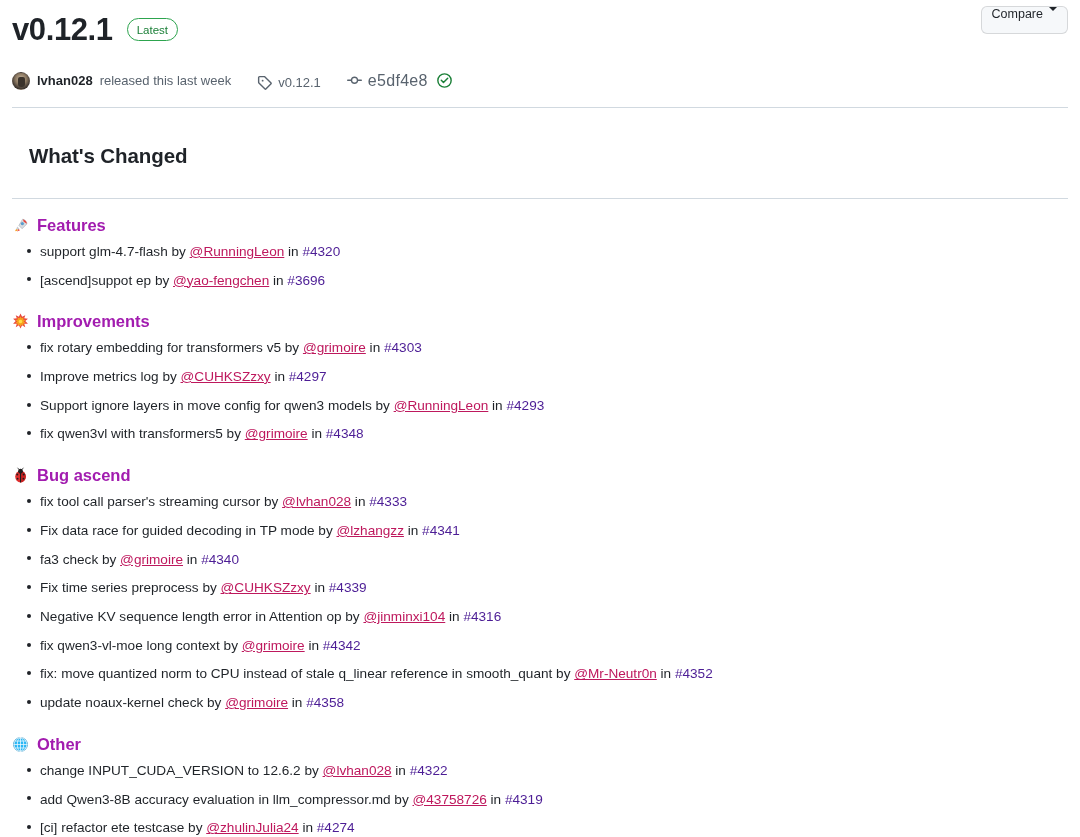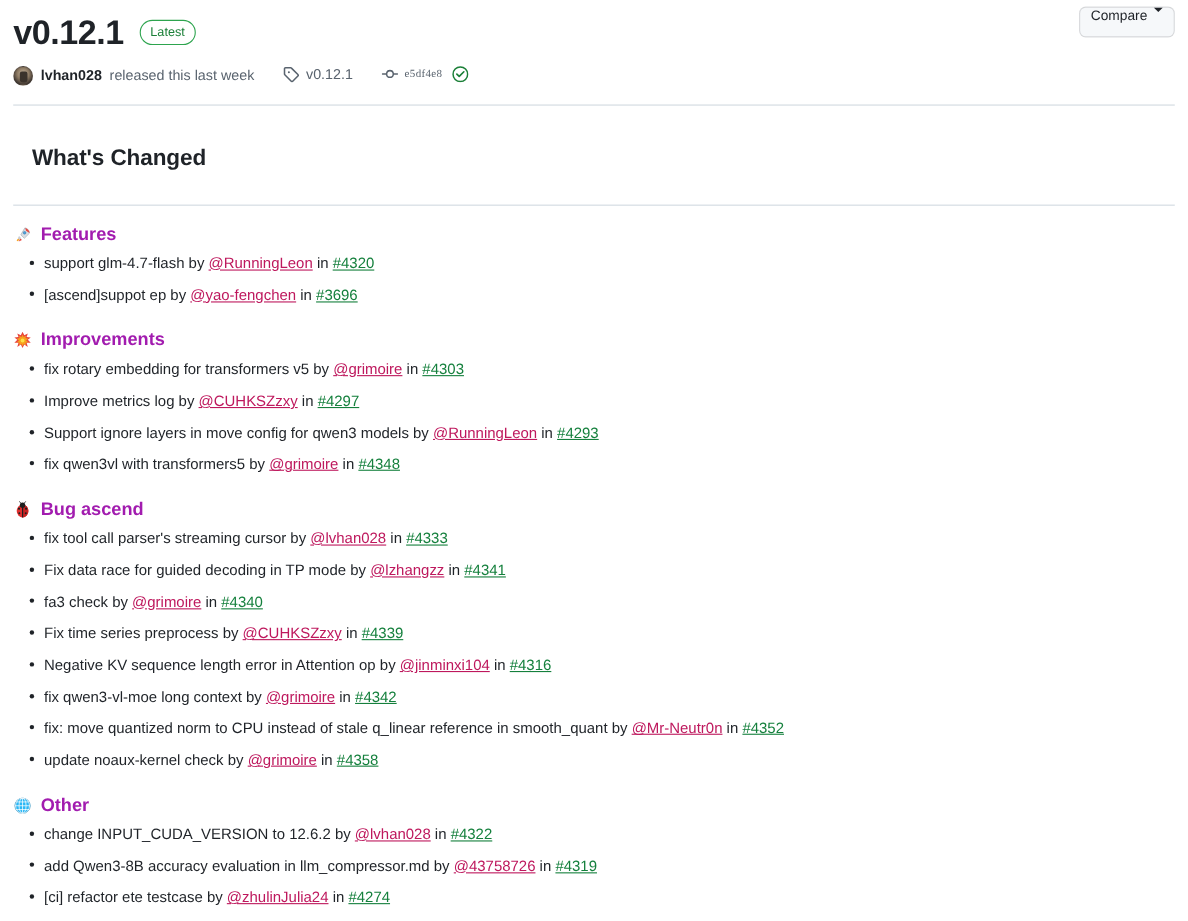--- a/index.html
+++ b/index.html
@@ -76,22 +76,22 @@
     height: 0;
     border-left: 4px solid transparent;
     border-right: 4px solid transparent;
     border-top: 4px solid #1f2328;
     display: inline-block;
   }
 
   
   .meta-row {
     display: flex;
-    align-items: flex-start;
-    margin-top: 12px;
+    align-items: flex-end;
+    margin-top: 24px;
     font-size: 13px;
     color: #59636e;
   }
   .meta-author {
     display: flex;
     align-items: center;
     gap: 7px;
     white-space: nowrap;
   }
   .avatar {
@@ -115,22 +115,22 @@
     border-radius: 2px 2px 3px 3px;
   }
   .meta-item {
     display: flex;
     align-items: center;
     gap: 6px;
     margin-left: 26px;
     white-space: nowrap;
   }
   .meta-item .mono {
-    font-family: Liberation Serif, serif;
-    font-size: 10px;
+    font-family: Liberation Sans, sans-serif;
+    font-size: 16px;
     color: #59636e;
     letter-spacing: 0.3px;
   }
   .meta-item .tagtext {
     font-size: 13px;
     color: #59636e;
   }
   .ico {
     flex: none;
     display: inline-block;
@@ -197,22 +197,21 @@
     border-radius: 50%;
     background: #1f2328;
   }
   .mention {
     color: #be185d;
     font-weight: normal;
     text-decoration: underline;
     cursor: pointer;
   }
   .prlink {
-    color: #15803d;
-    text-decoration: underline;
+    color: #4c1d95;
     cursor: pointer;
   }
 
   
   .emoji svg { display: block; }
 </style>
 </head>
 <body>
 
 <div class="page">

